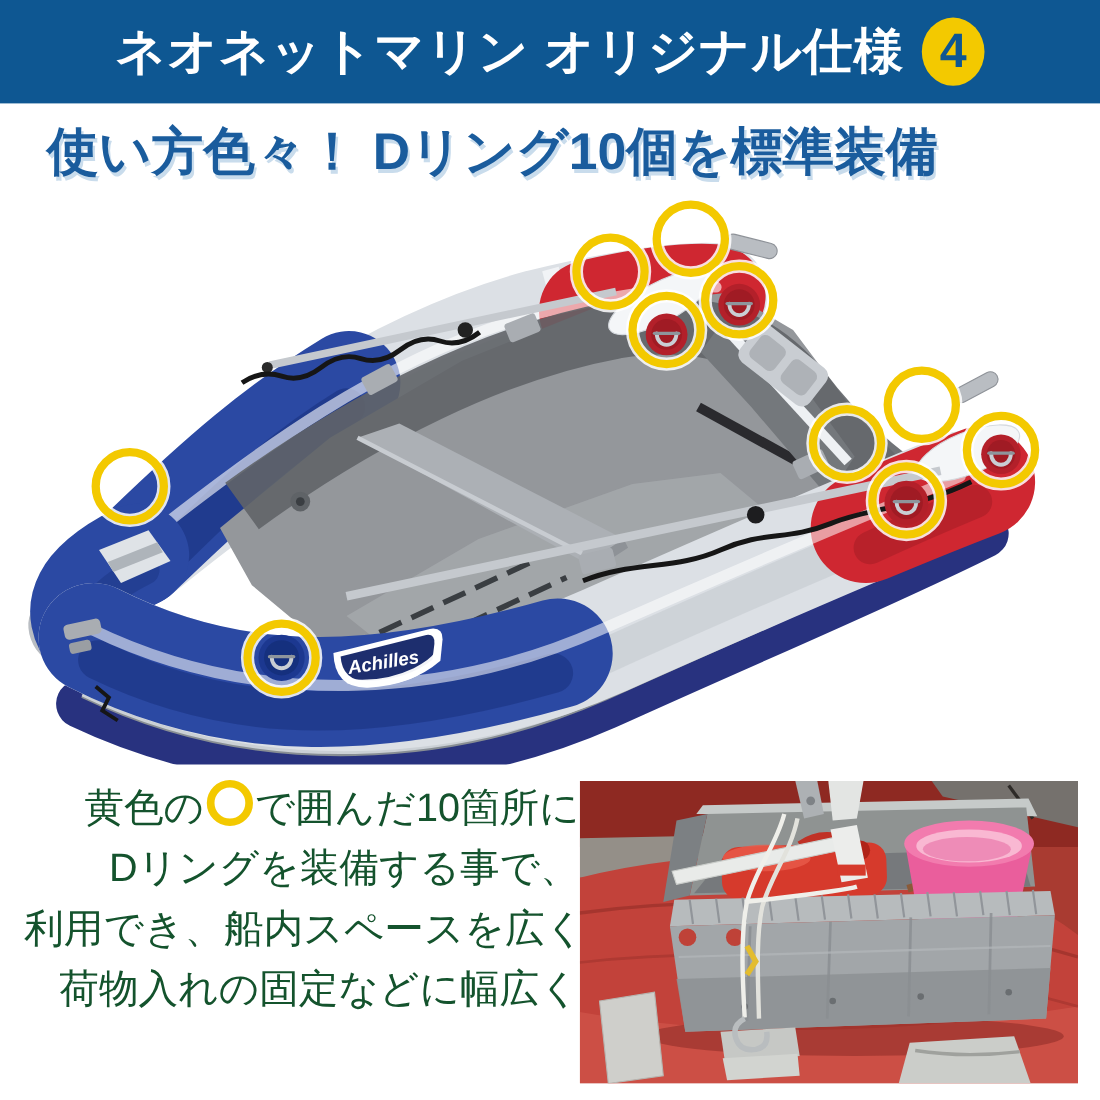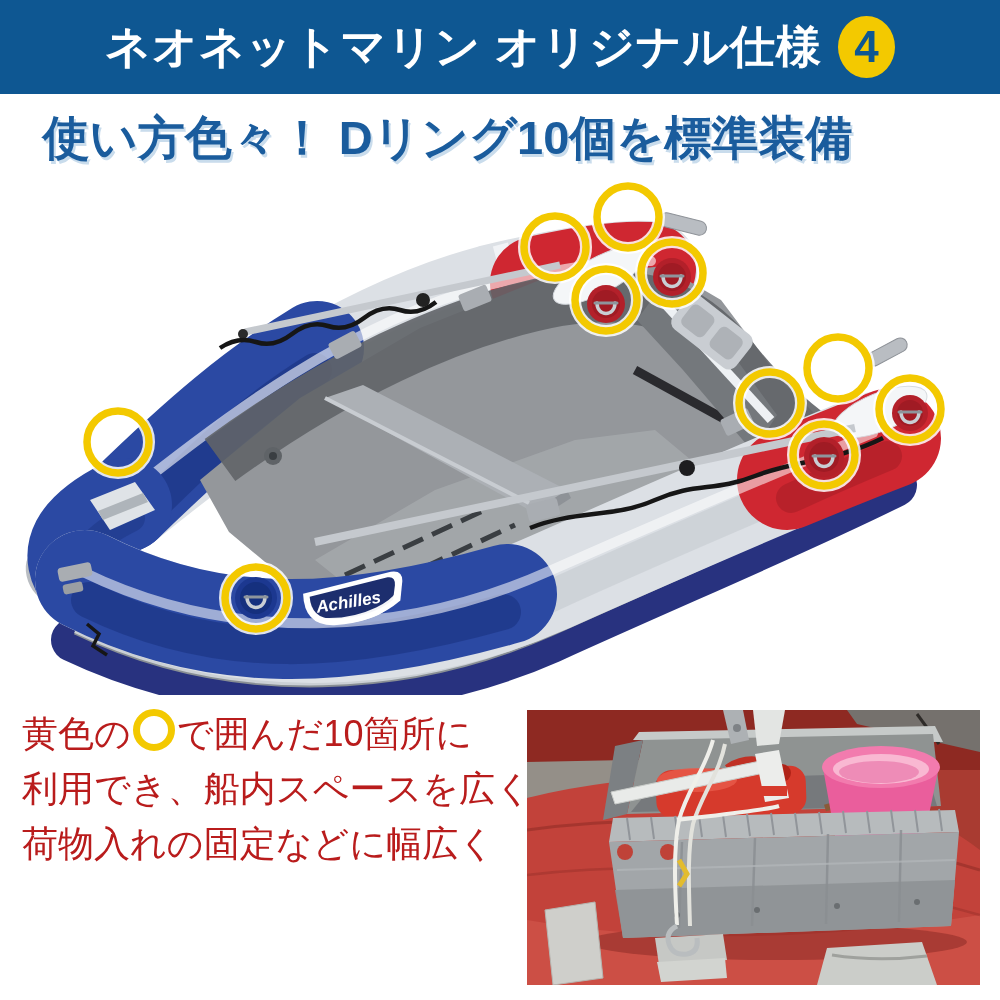--- a/index.html
+++ b/index.html
@@ -13,22 +13,22 @@
           color:#0E5792;font-size:44px;font-weight:bold;line-height:62px;text-align:center;}
   
   .heading{position:absolute;left:0;top:103px;width:887px;margin:4px;text-align:center;
           color:#1A5C9D;font-size:47px;font-weight:bold;letter-spacing:0px;
           text-shadow:2px 3px 0 #C9DCEC;white-space:nowrap;}
   
   .boat-wrap{position:absolute;left:15px;top:180px;width:970px;height:515px;}
   .halo{fill:none;stroke:#fff;stroke-width:12;opacity:.85;}
   .ring{fill:none;stroke:#F3C900;stroke-width:7.5;}
   
-  .description{position:absolute;left:22px;top:706px;width:505px;color:#b91c1c;
-          font-size:36px;line-height:55px;font-weight:500;}
+  .description{position:absolute;left:22px;top:706px;width:505px;color:#14532d;
+          font-size:36px;line-height:55px;font-weight:500;text-align:right;}
   .desc-line{margin:0;white-space:nowrap;}
   .ring-glyph{display:inline-block;width:28px;height:28px;border:7px solid #F3C900;
           border-radius:50%;vertical-align:-5px;margin:0 2px;}
   
   .photo{position:absolute;left:527px;top:710px;width:453px;height:275px;overflow:hidden;}
 </style>
 </head>
 <body>
 
 <div class="page">
@@ -212,20 +212,21 @@
         <g>
             <circle class="halo" cx="241" cy="418" r="31"></circle>
             <circle class="ring" cx="241" cy="418" r="31"></circle>
           </g>
       </g>
     </svg>
   </div>
 
   <div class="description">
     <p class="desc-line"><span>黄色の</span><span class="ring-glyph"></span><span>で囲んだ10箇所に</span></p>
+    <p class="desc-line">Dリングを装備する事で、</p>
     <p class="desc-line">利用でき、船内スペースを広く</p>
     <p class="desc-line">荷物入れの固定などに幅広く</p>
   </div>
 
   <div class="photo">
     <svg width="453" height="275" viewBox="0 0 453 275">
       <rect x="0" y="0" width="453" height="275" fill="#A93B31"></rect>
       <rect x="0" y="0" width="453" height="60" fill="#8E2922"></rect>
       <polygon points="320,0 453,0 453,42 330,14" fill="#75716D"></polygon>
       <path d="M390,4 L412,34" stroke="#2E2B28" stroke-width="3"></path>

